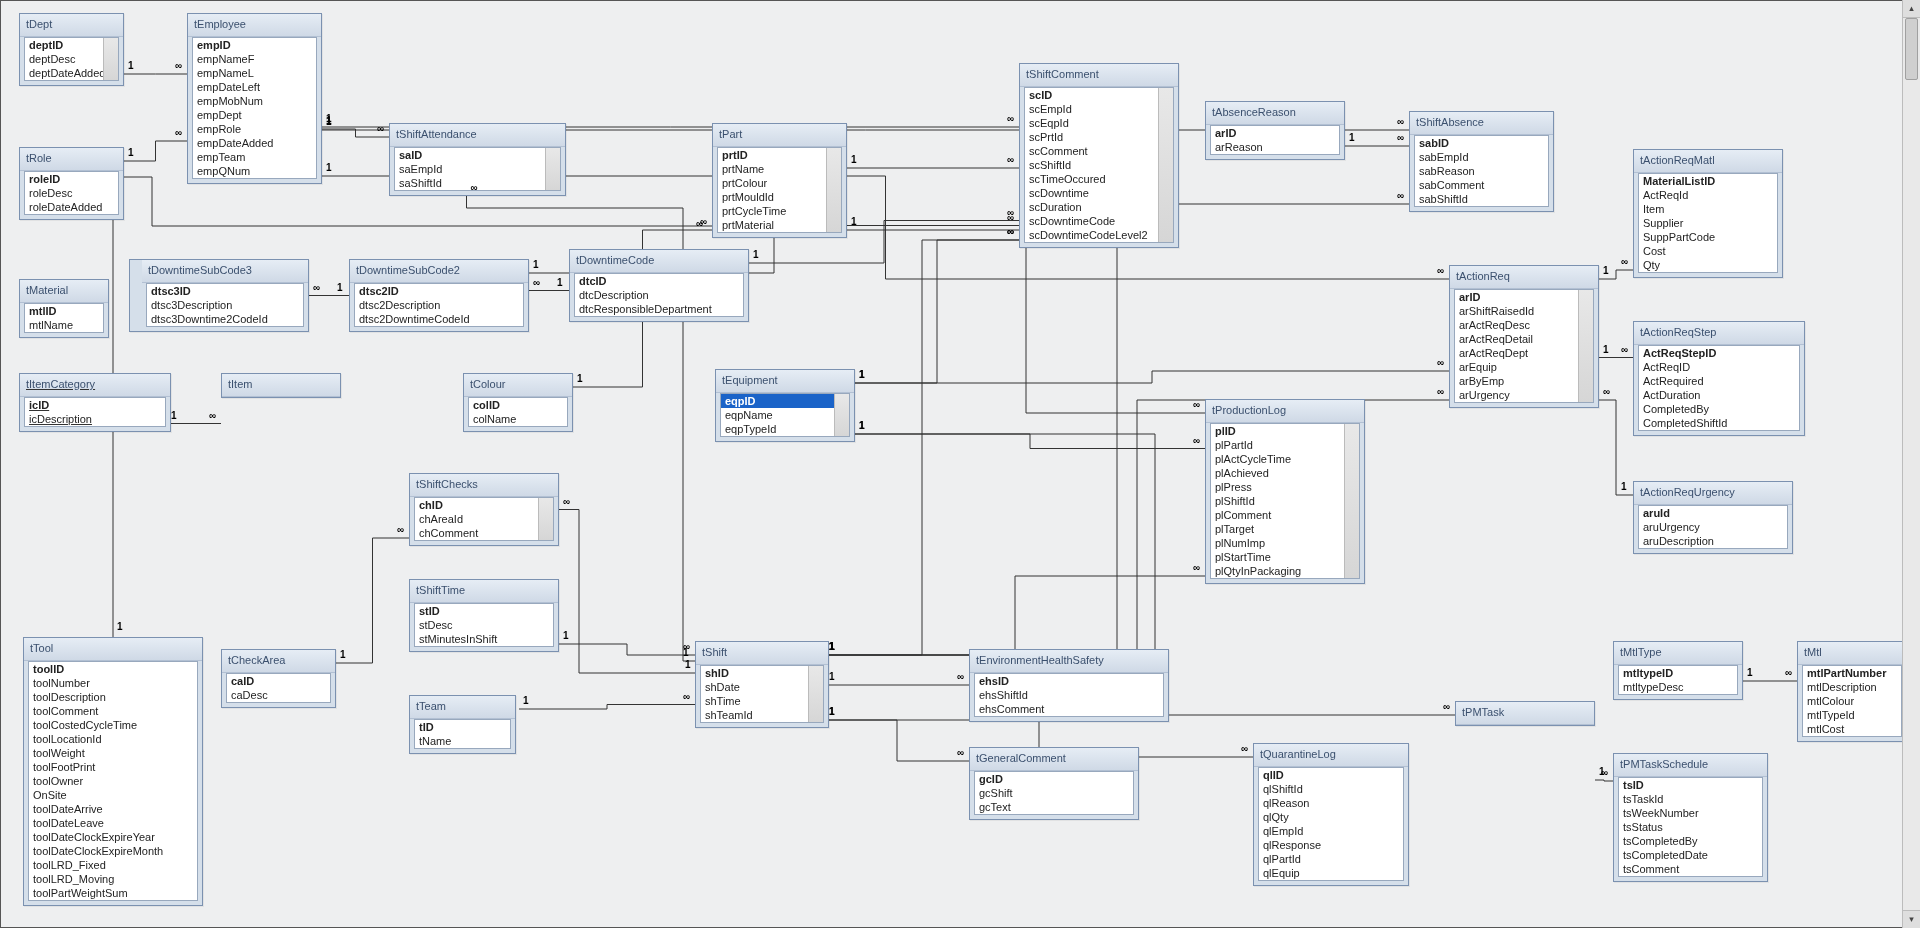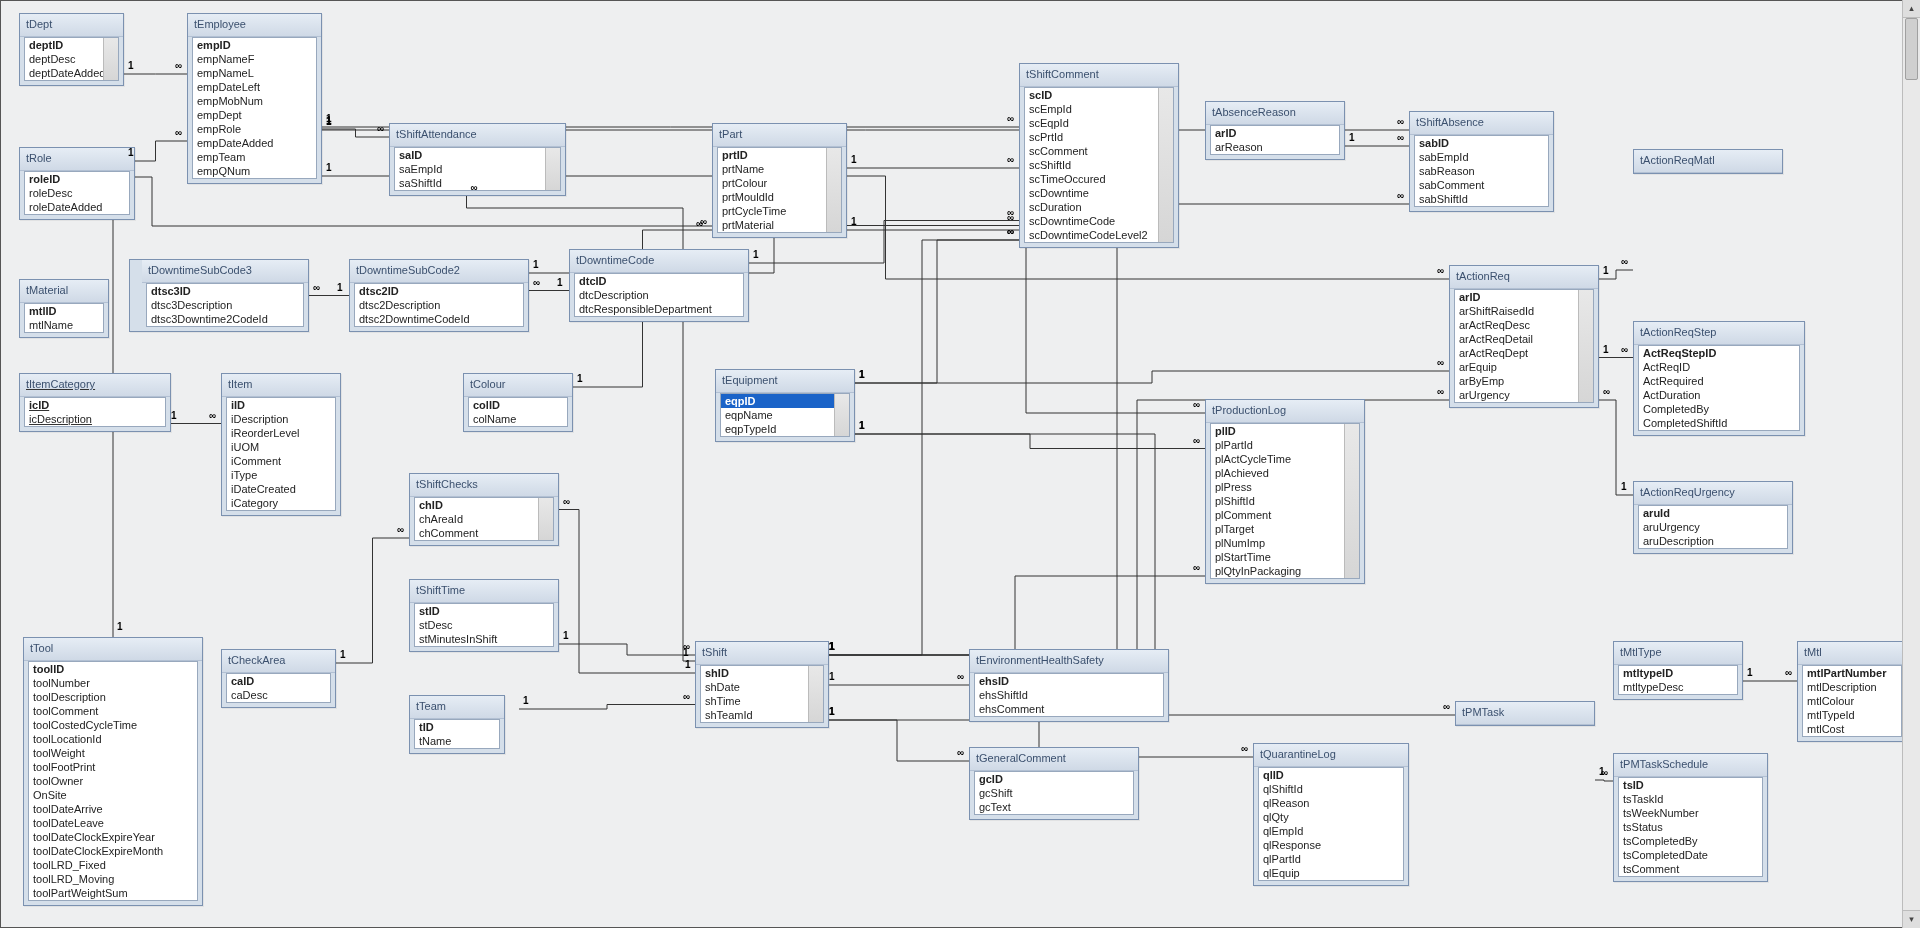--- a/index.html
+++ b/index.html
@@ -190,21 +190,21 @@
           <div class="field">empNameL</div>
           <div class="field">empDateLeft</div>
           <div class="field">empMobNum</div>
           <div class="field">empDept</div>
           <div class="field">empRole</div>
           <div class="field">empDateAdded</div>
           <div class="field">empTeam</div>
           <div class="field">empQNum</div>
         </div>
       </div>
-      <div class="table" style="left: 18px; top: 146px; width: 116px;">
+      <div class="table" style="left: 18px; top: 146px; width: 105px;">
         <div class="t-title">tRole</div>
         <div class="t-body">
           <div class="field pk">roleID</div>
           <div class="field">roleDesc</div>
           <div class="field">roleDateAdded</div>
         </div>
       </div>
       <div class="table" style="left: 388px; top: 122px; width: 177px;">
         <div class="t-title">tShiftAttendance</div>
         <div class="t-body scroll">
@@ -258,20 +258,29 @@
         <div class="t-body">
           <div class="field pk">sabID</div>
           <div class="field">sabEmpId</div>
           <div class="field">sabReason</div>
           <div class="field">sabComment</div>
           <div class="field">sabShiftId</div>
         </div>
       </div>
       <div class="table" style="left: 1632px; top: 148px; width: 150px;">
         <div class="t-title">tActionReqMatl</div>
+        <div class="t-body">
+          <div class="field pk">MaterialListID</div>
+          <div class="field">ActReqId</div>
+          <div class="field">Item</div>
+          <div class="field">Supplier</div>
+          <div class="field">SuppPartCode</div>
+          <div class="field">Cost</div>
+          <div class="field">Qty</div>
+        </div>
       </div>
       <div class="table" style="left: 18px; top: 278px; width: 90px;">
         <div class="t-title">tMaterial</div>
         <div class="t-body">
           <div class="field pk">mtlID</div>
           <div class="field">mtlName</div>
         </div>
       </div>
       <div class="table" style="left: 128px; top: 258px; width: 180px; padding-left: 12px;">
         <div class="t-title">tDowntimeSubCode3</div>
@@ -325,30 +334,20 @@
       </div>
       <div class="table" style="left: 18px; top: 372px; width: 152px; text-decoration: underline;">
         <div class="t-title">tItemCategory</div>
         <div class="t-body">
           <div class="field pk">icID</div>
           <div class="field">icDescription</div>
         </div>
       </div>
       <div class="table" style="left: 220px; top: 372px; width: 120px;">
         <div class="t-title">tItem</div>
-        <div class="t-body">
-          <div class="field pk">iID</div>
-          <div class="field">iDescription</div>
-          <div class="field">iReorderLevel</div>
-          <div class="field">iUOM</div>
-          <div class="field">iComment</div>
-          <div class="field">iType</div>
-          <div class="field">iDateCreated</div>
-          <div class="field">iCategory</div>
-        </div>
       </div>
       <div class="table" style="left: 462px; top: 372px; width: 110px;">
         <div class="t-title">tColour</div>
         <div class="t-body">
           <div class="field pk">colID</div>
           <div class="field">colName</div>
         </div>
       </div>
       <div class="table" style="left: 714px; top: 368px; width: 140px;">
         <div class="t-title">tEquipment</div>
@@ -404,21 +403,21 @@
           <div class="field">stMinutesInShift</div>
         </div>
       </div>
       <div class="table" style="left: 220px; top: 648px; width: 115px;">
         <div class="t-title">tCheckArea</div>
         <div class="t-body">
           <div class="field pk">caID</div>
           <div class="field">caDesc</div>
         </div>
       </div>
-      <div class="table" style="left: 408px; top: 694px; width: 96px;">
+      <div class="table" style="left: 408px; top: 694px; width: 107px;">
         <div class="t-title">tTeam</div>
         <div class="t-body">
           <div class="field pk">tID</div>
           <div class="field">tName</div>
         </div>
       </div>
       <div class="table" style="left: 694px; top: 640px; width: 134px;">
         <div class="t-title">tShift</div>
         <div class="t-body scroll">
           <div class="field pk">shID</div>

